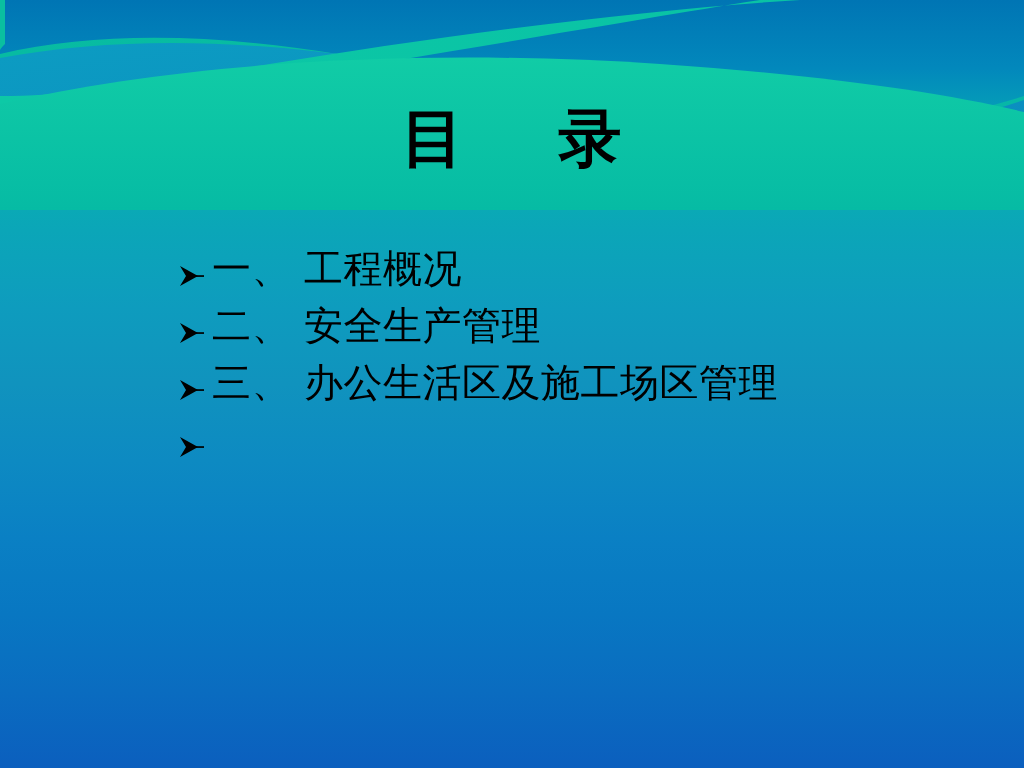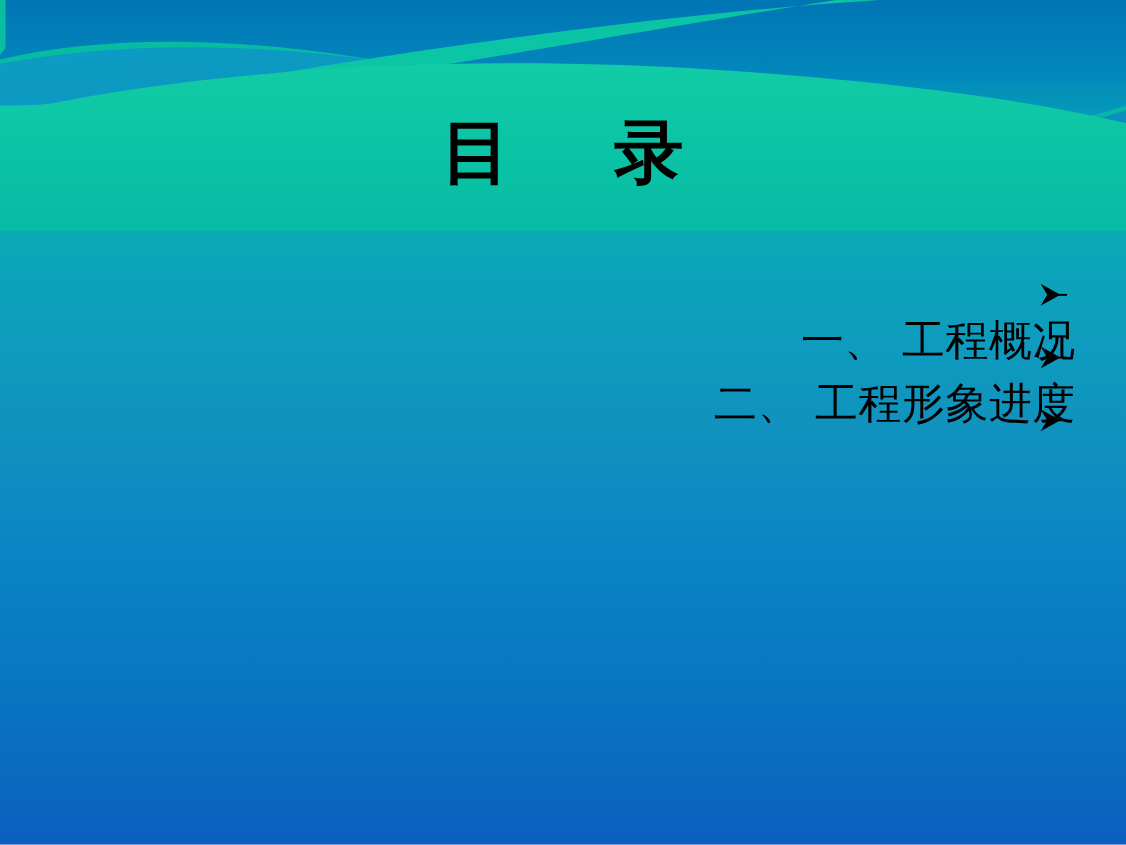--- a/index.html
+++ b/index.html
@@ -60,25 +60,24 @@
   
   .toc {
     position: absolute;
     top: 240px;
     left: 178px;
     width: 800px;
   }
 
   .toc-item {
     display: flex;
-    align-items: flex-end;
+    align-items: center;
     height: 57px;
     line-height: 57px;
     white-space: nowrap;
-    flex-direction: column;
   }
 
   .bullet {
     flex: 0 0 auto;
     width: 34px;
     font-size: 33px;
     line-height: 57px;
     color: #000000;
     font-family: "DejaVu Sans", "Liberation Sans", sans-serif;
     display: inline-block;
@@ -146,23 +145,32 @@
       <span class="toc-label">一、 工程概况</span>
     </div>
 
     <div class="toc-item">
       <span class="bullet">
         <svg width="26" height="26" viewBox="0 0 26 26" xmlns="http://www.w3.org/2000/svg">
           <path d="M2,2 L20,12 L2,22 L8,12 Z" fill="#000000"></path>
           <rect x="18" y="11.2" width="8" height="1.7" fill="#000000"></rect>
         </svg>
       </span>
-      <span class="toc-label">二、 工程形象进度</span>
+      <span class="toc-label">二、 安全生产管理</span>
     </div>
 
+    <div class="toc-item">
+      <span class="bullet">
+        <svg width="26" height="26" viewBox="0 0 26 26" xmlns="http://www.w3.org/2000/svg">
+          <path d="M2,2 L20,12 L2,22 L8,12 Z" fill="#000000"></path>
+          <rect x="18" y="11.2" width="8" height="1.7" fill="#000000"></rect>
+        </svg>
+      </span>
+      <span class="toc-label">三、 办公生活区及施工场区管理</span>
+    </div>
 
 
     <div class="toc-item">
       <span class="bullet">
         <svg width="26" height="26" viewBox="0 0 26 26" xmlns="http://www.w3.org/2000/svg">
           <path d="M2,2 L20,12 L2,22 L8,12 Z" fill="#000000"></path>
           <rect x="18" y="11.2" width="8" height="1.7" fill="#000000"></rect>
         </svg>
       </span>
     </div>

